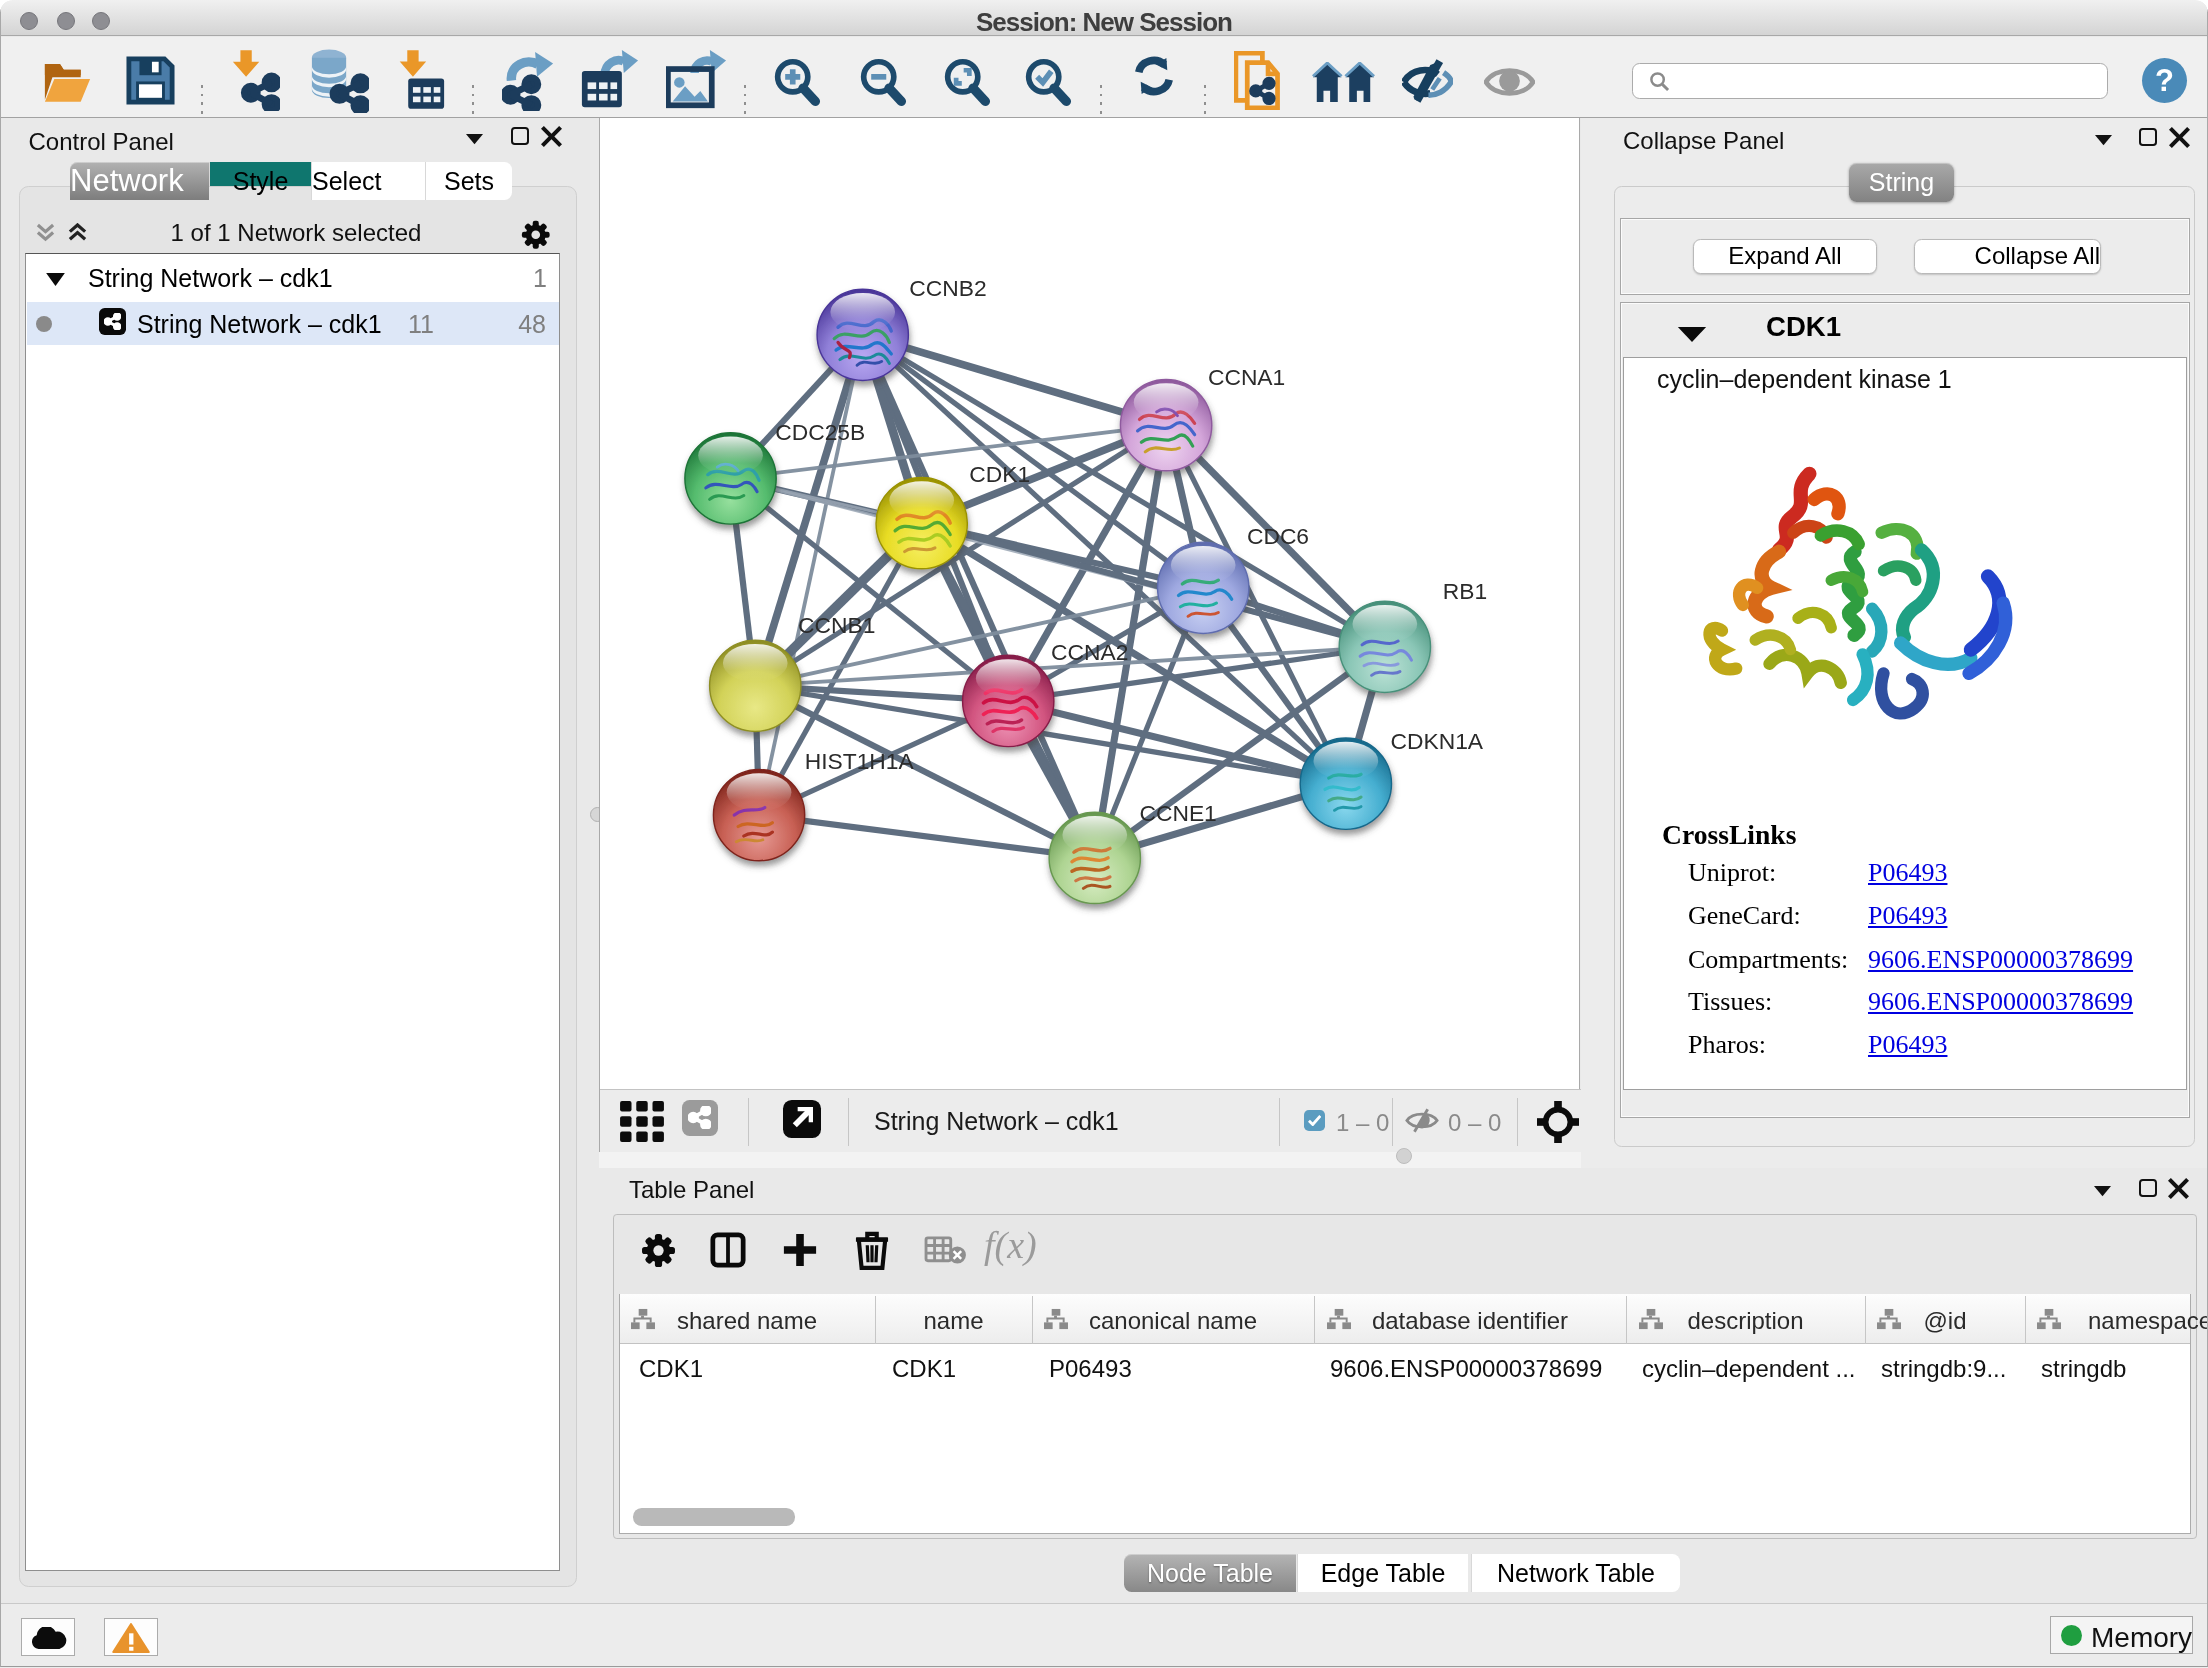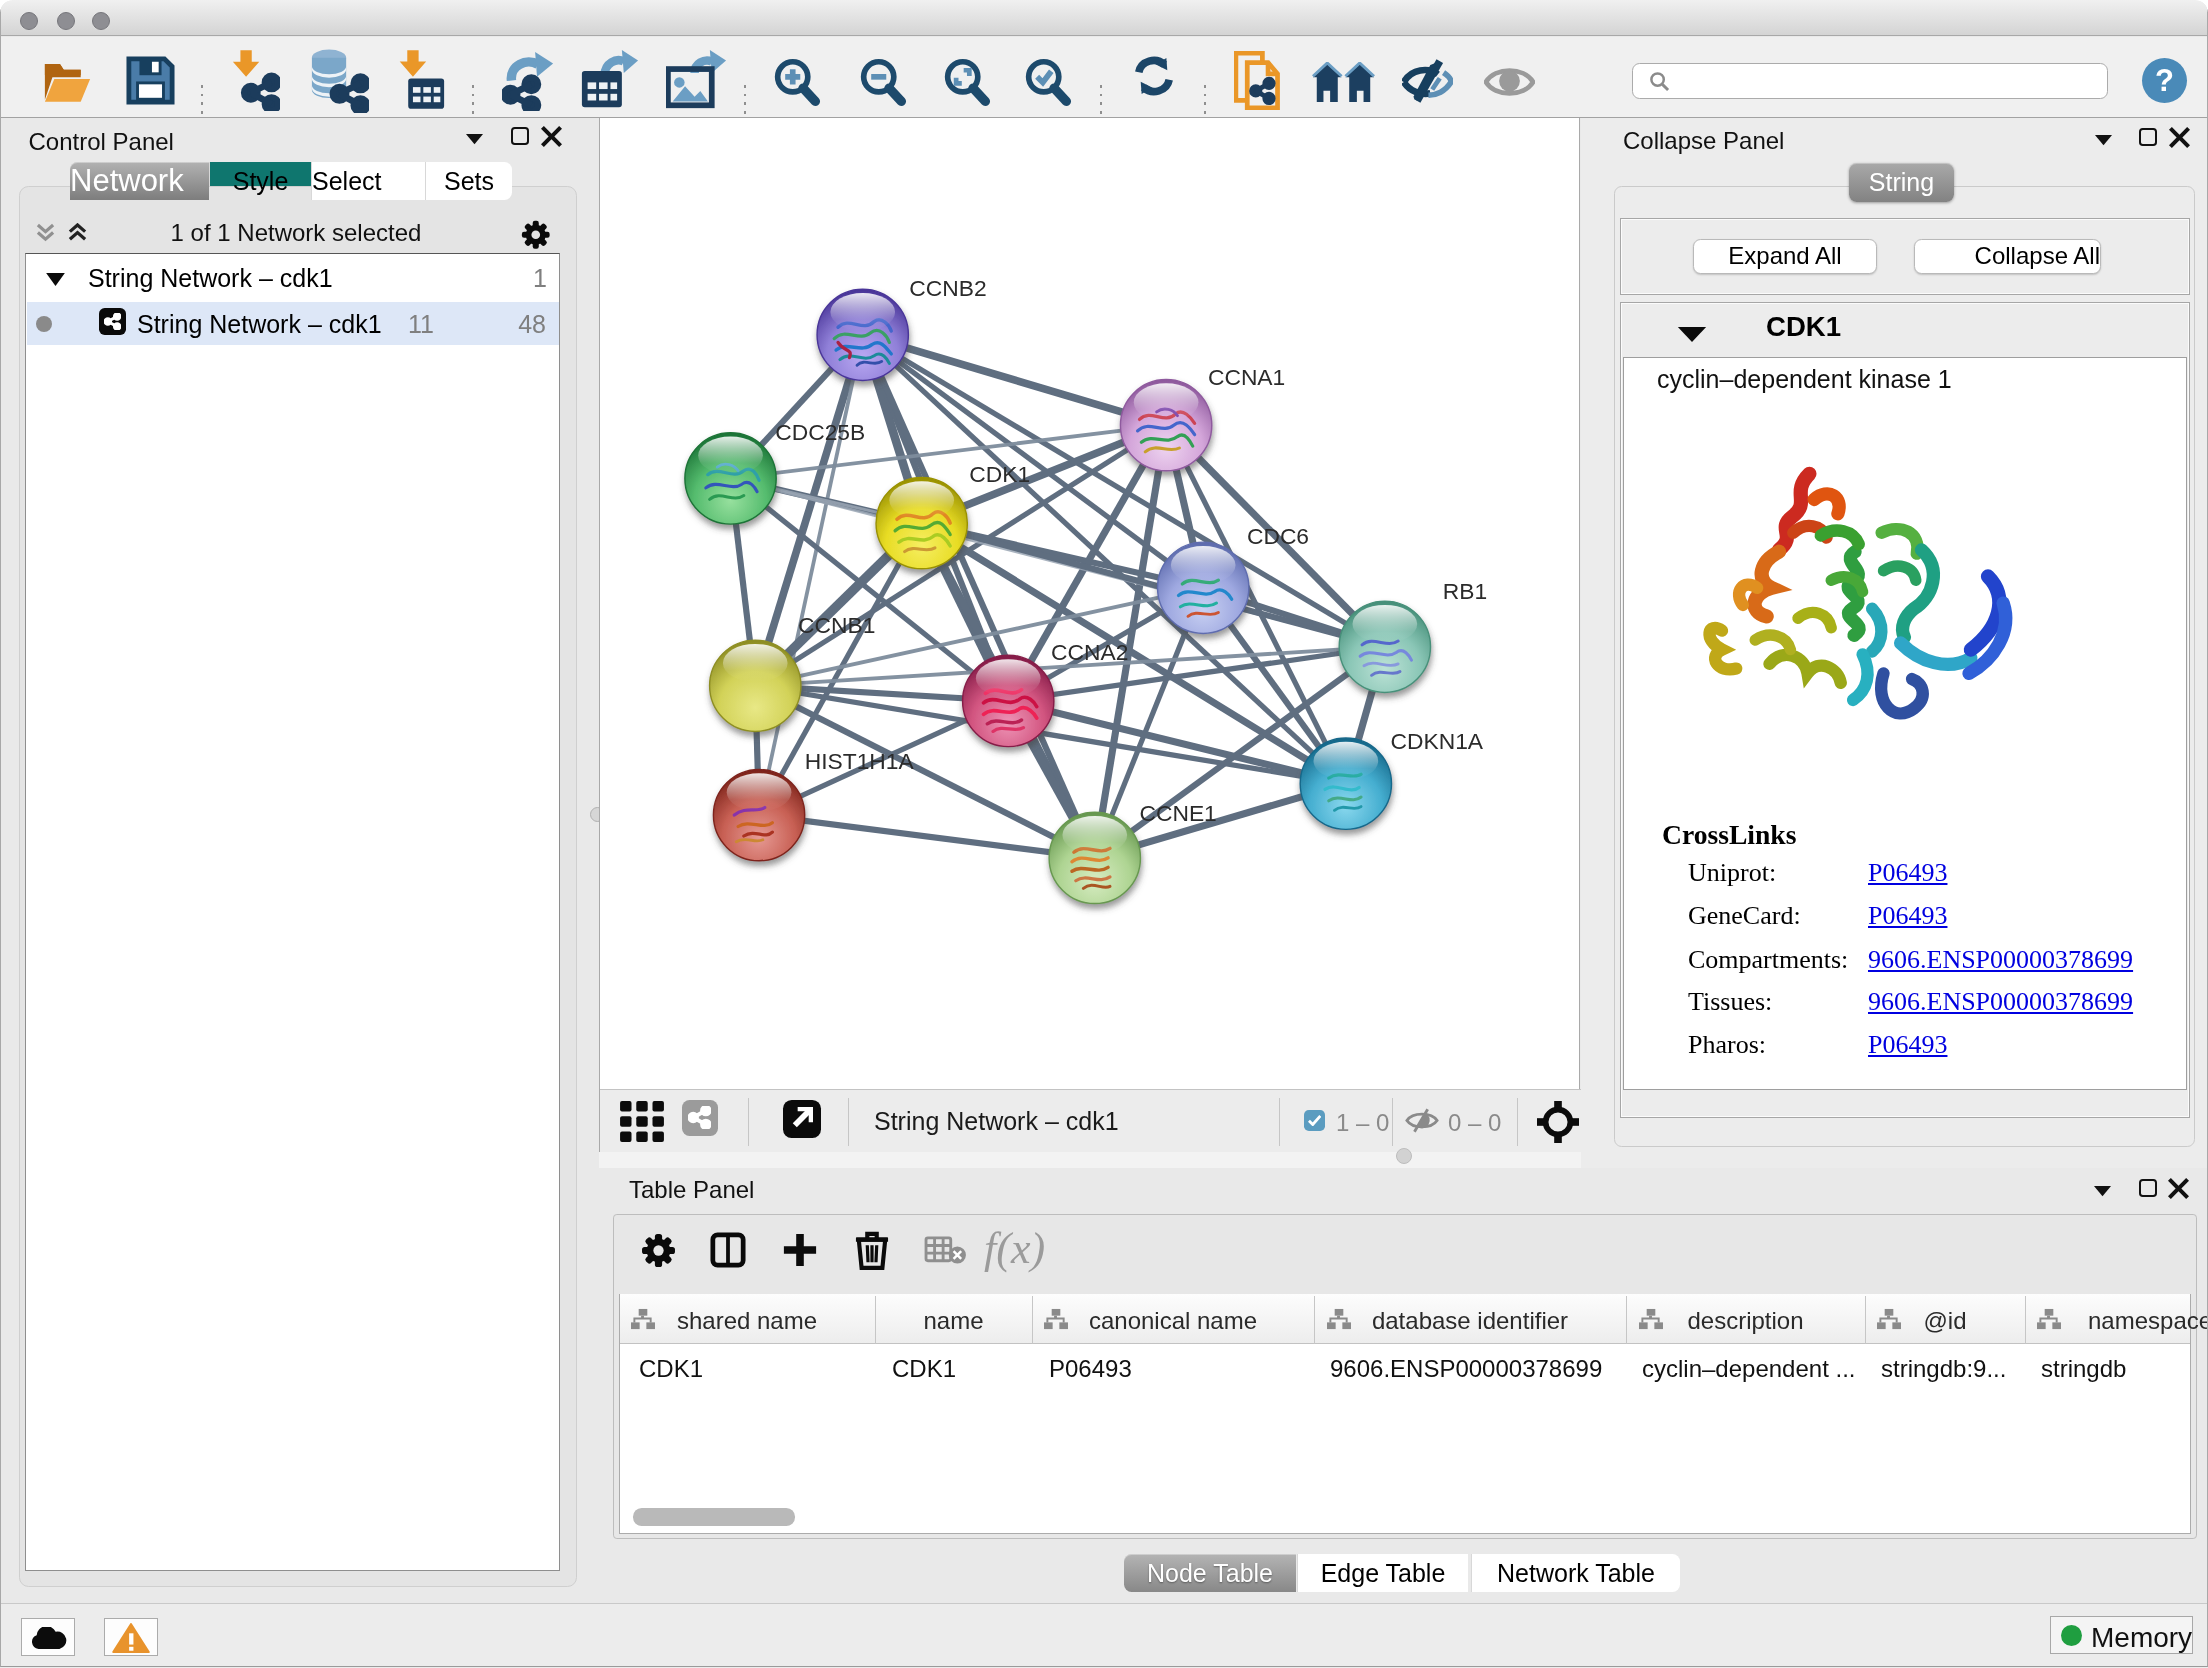--- a/index.html
+++ b/index.html
@@ -9,20 +9,21 @@
 svg{display:block}
 .sep{position:absolute;top:48px;width:1.9px;height:59px;background-image:repeating-linear-gradient(#8f8f8f 0 2.9px,transparent 2.9px 8.6px)}
 </style>
 </head>
 <body>
 
 <div class="abs" style="left:0;top:0;width:2208px;height:36px;background:linear-gradient(#f0f0f0,#d4d4d4);border-bottom:1px solid #a8a8a8">
   <div class="abs" style="left:20px;top:12.4px;width:18px;height:18px;border-radius:50%;background:#8e8e93;border:1px solid #77777c"></div>
   <div class="abs" style="left:57px;top:12.4px;width:18px;height:18px;border-radius:50%;background:#8e8e93;border:1px solid #77777c"></div>
   <div class="abs" style="left:92px;top:12.4px;width:18px;height:18px;border-radius:50%;background:#8e8e93;border:1px solid #77777c"></div>
+  <div class="abs" style="left:0;top:6.7px;width:2208px;text-align:center;font-size:26px;font-weight:bold;color:#3e3e3e;letter-spacing:-1px">Session: New Session</div>
 </div>
 
 <div class="abs" style="left:0;top:37px;width:2208px;height:81px;background:#f0f0f0;border-bottom:1px solid #a2a2a2">
   <div class="sep" style="left:201px"></div>
   <div class="sep" style="left:472px"></div>
   <div class="sep" style="left:744px"></div>
   <div class="sep" style="left:1100px"></div>
   <div class="sep" style="left:1204px"></div>
 </div>
 
@@ -637,21 +638,21 @@
       <path d="M13 16 L13.8 34 M18 16 L18 34 M23 16 L22.2 34" stroke="#0a0a0a" stroke-width="3.4"></path>
     </svg>
   <svg class="abs" style="left:325px;top:68px" width="43" height="28.5" viewBox="0 0 45 30">
       <g stroke="#8f8f8f" fill="none" stroke-width="3">
         <rect x="2" y="2" width="26" height="24" rx="2"></rect>
         <path d="M2 10 L28 10 M2 18 L28 18 M11 2 L11 26 M20 2 L20 26"></path>
       </g>
       <circle cx="35" cy="20" r="9" fill="#8f8f8f"></circle>
       <path d="M31 16 L39 24 M39 16 L31 24" stroke="#fff" stroke-width="2.6"></path>
     </svg>
-  <div class="abs" style="left:385px;top:55px;font-family:'Liberation Serif',serif;font-style:italic;font-size:44px;color:#9b9b9b">f(x)</div>
+  <div class="abs" style="left:385px;top:55px;font-family:'Liberation Serif',serif;font-style:italic;font-size:38px;color:#9b9b9b">f(x)</div>
 
   <div class="abs" style="left:20px;top:126px;width:1572px;height:240px;background:#fff;border:1px solid #ababab"></div>
   <div class="abs" style="left:21px;top:126px;width:1570px;height:50px;background:linear-gradient(#fdfdfd,#ededed);border-bottom:1px solid #c2c2c2"></div>
   <svg class="abs" style="left:31px;top:140px" width="26" height="23" viewBox="0 0 27 24">
       <g fill="#8a8a8a">
         <rect x="9" y="1" width="9" height="7"></rect>
         <rect x="1" y="15" width="9" height="7"></rect>
         <rect x="17" y="15" width="9" height="7"></rect>
         <path d="M12.5 8 L12.5 11 L4.5 11 L4.5 15 M13.5 8 L13.5 11 L21.5 11 L21.5 15 M12.5 11 L14 11" fill="none" stroke="#8a8a8a" stroke-width="2"></path>
       </g>

